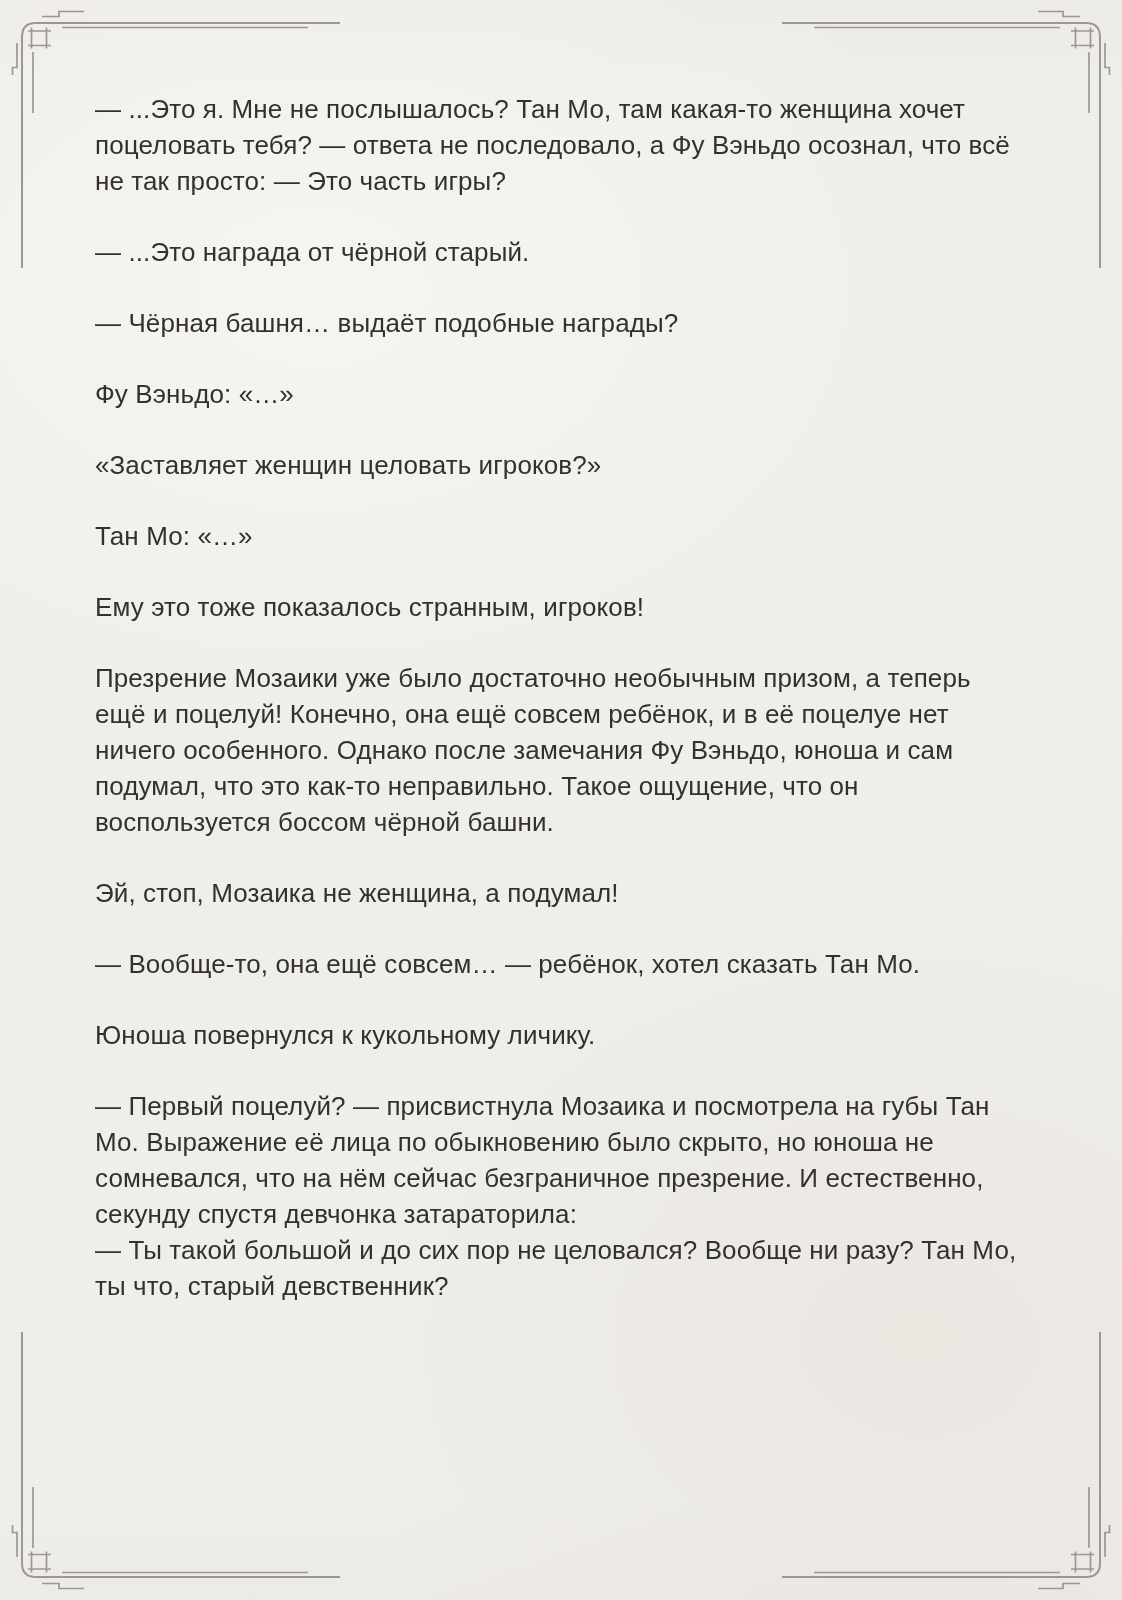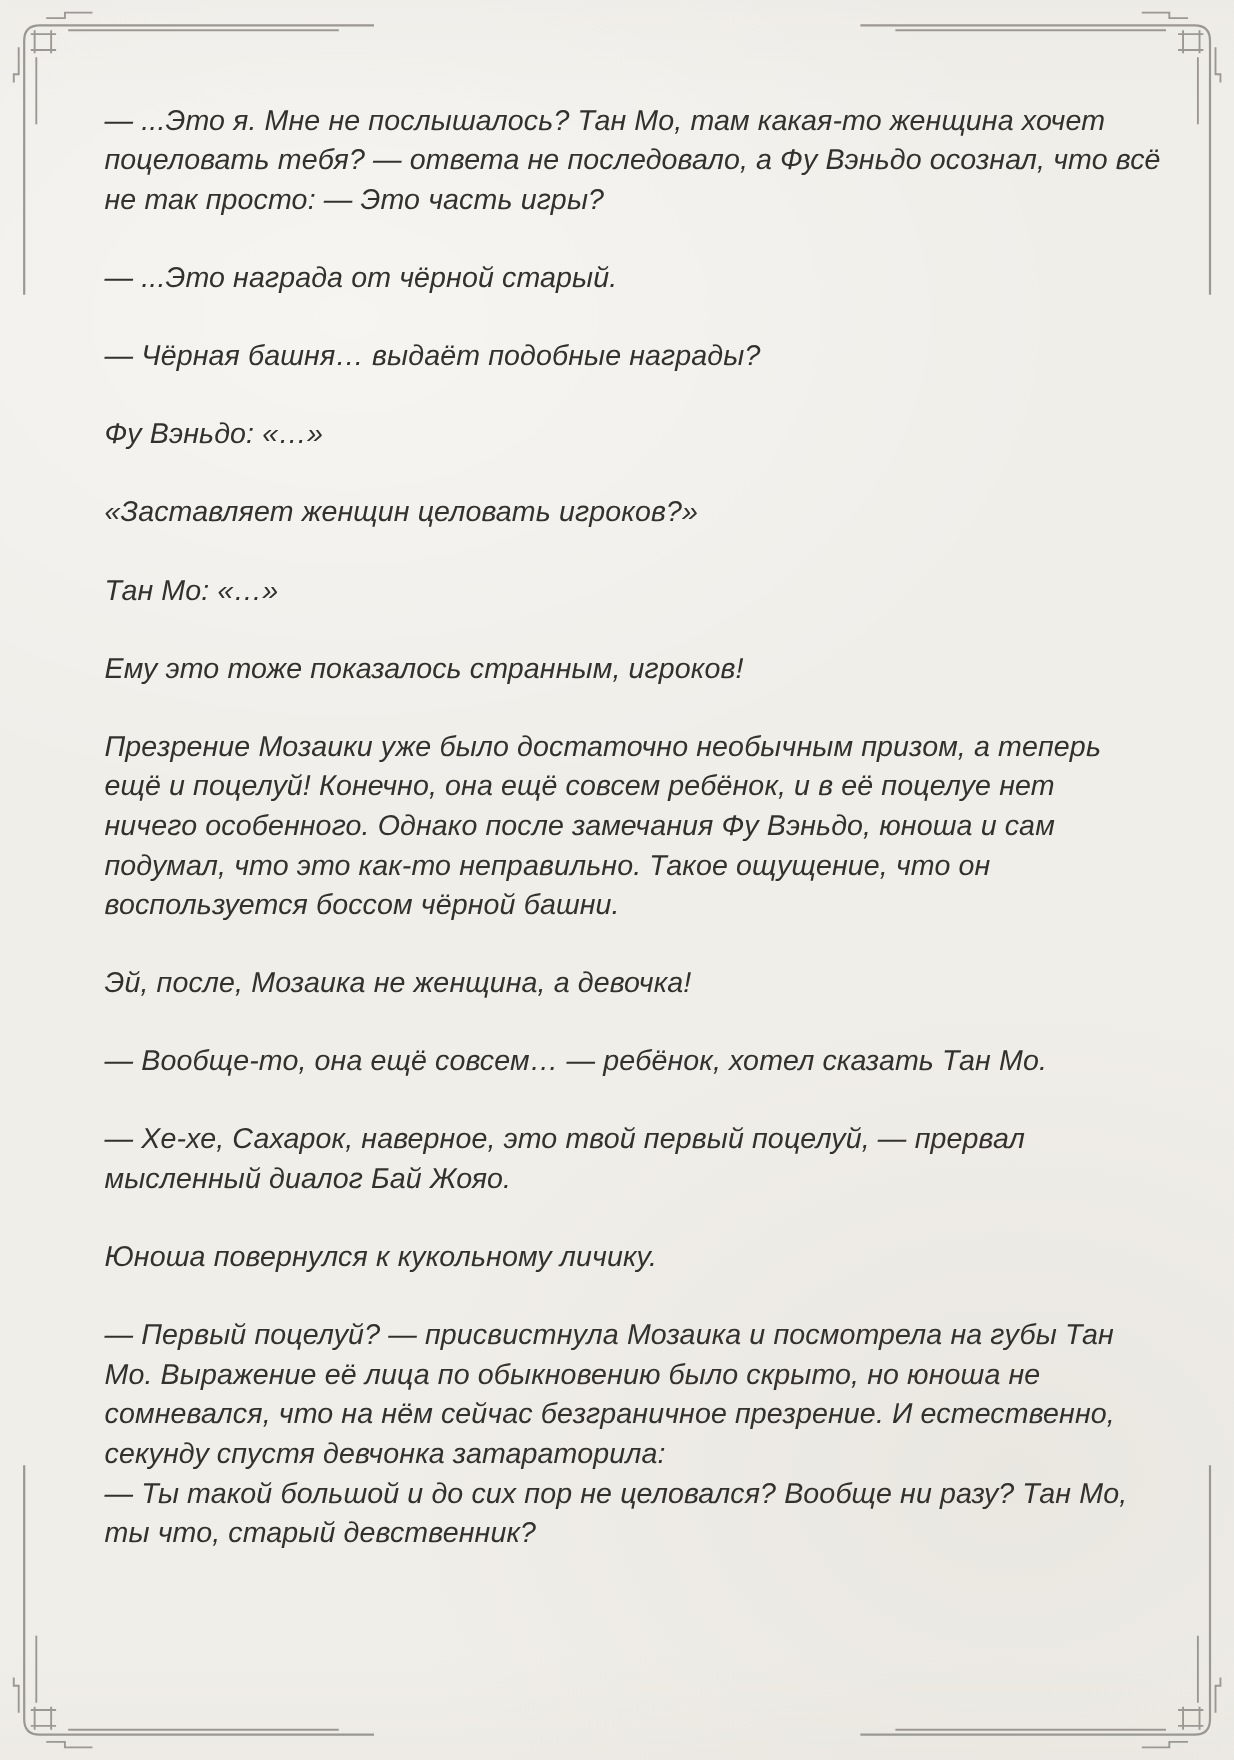--- a/index.html
+++ b/index.html
@@ -83,39 +83,37 @@
   <svg class="corner tr" viewBox="0 0 340 300" style="color: rgb(155, 152, 147);">
       <use href="#corner-ornament"></use>
     </svg>
   <svg class="corner bl" viewBox="0 0 340 300" style="color: rgb(155, 152, 147);">
       <use href="#corner-ornament"></use>
     </svg>
   <svg class="corner br" viewBox="0 0 340 300" style="color: rgb(155, 152, 147);">
       <use href="#corner-ornament"></use>
     </svg>
 
-  <div class="text-block" style="color: rgb(51, 49, 46); font-style: italic;">
+  <div class="text-block" style="color: rgb(51, 49, 46);">
     <p>— ...Это я. Мне не послышалось? Тан Мо, там какая-то женщина хочет
 поцеловать тебя? — ответа не последовало, а Фу Вэньдо осознал, что всё
 не так просто: — Это часть игры?</p>
     <p>— ...Это награда от чёрной старый.</p>
     <p>— Чёрная башня… выдаёт подобные награды?</p>
     <p>Фу Вэньдо: «…»</p>
     <p>«Заставляет женщин целовать игроков?»</p>
     <p>Тан Мо: «…»</p>
     <p>Ему это тоже показалось странным, игроков!</p>
     <p>Презрение Мозаики уже было достаточно необычным призом, а теперь
 ещё и поцелуй! Конечно, она ещё совсем ребёнок, и в её поцелуе нет
 ничего особенного. Однако после замечания Фу Вэньдо, юноша и сам
 подумал, что это как-то неправильно. Такое ощущение, что он
 воспользуется боссом чёрной башни.</p>
-    <p>Эй, после, Мозаика не женщина, а девочка!</p>
+    <p>Эй, стоп, Мозаика не женщина, а подумал!</p>
     <p>— Вообще-то, она ещё совсем… — ребёнок, хотел сказать Тан Мо.</p>
-    <p>— Хе-хе, Сахарок, наверное, это твой первый поцелуй, — прервал
-мысленный диалог Бай Жояо.</p>
     <p>Юноша повернулся к кукольному личику.</p>
     <p>— Первый поцелуй? — присвистнула Мозаика и посмотрела на губы Тан
 Мо. Выражение её лица по обыкновению было скрыто, но юноша не
 сомневался, что на нём сейчас безграничное презрение. И естественно,
 секунду спустя девчонка затараторила:
 — Ты такой большой и до сих пор не целовался? Вообще ни разу? Тан Мо,
 ты что, старый девственник?</p>
   </div>
 </div>
 

